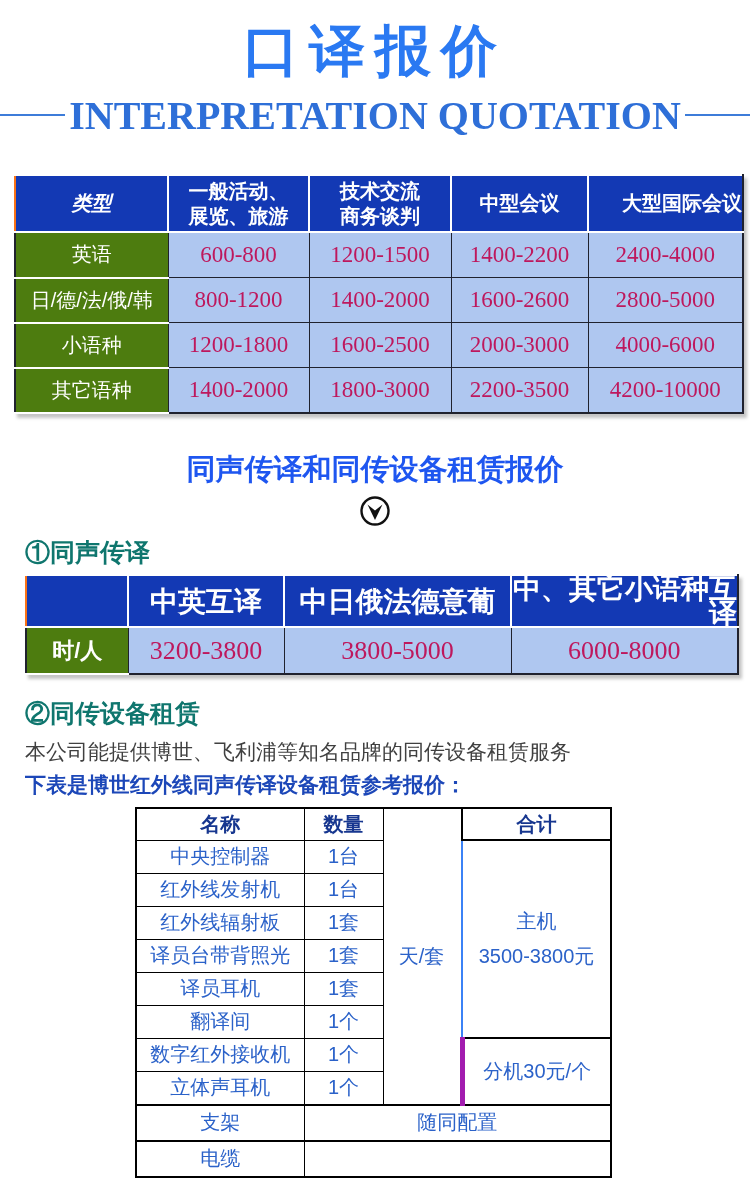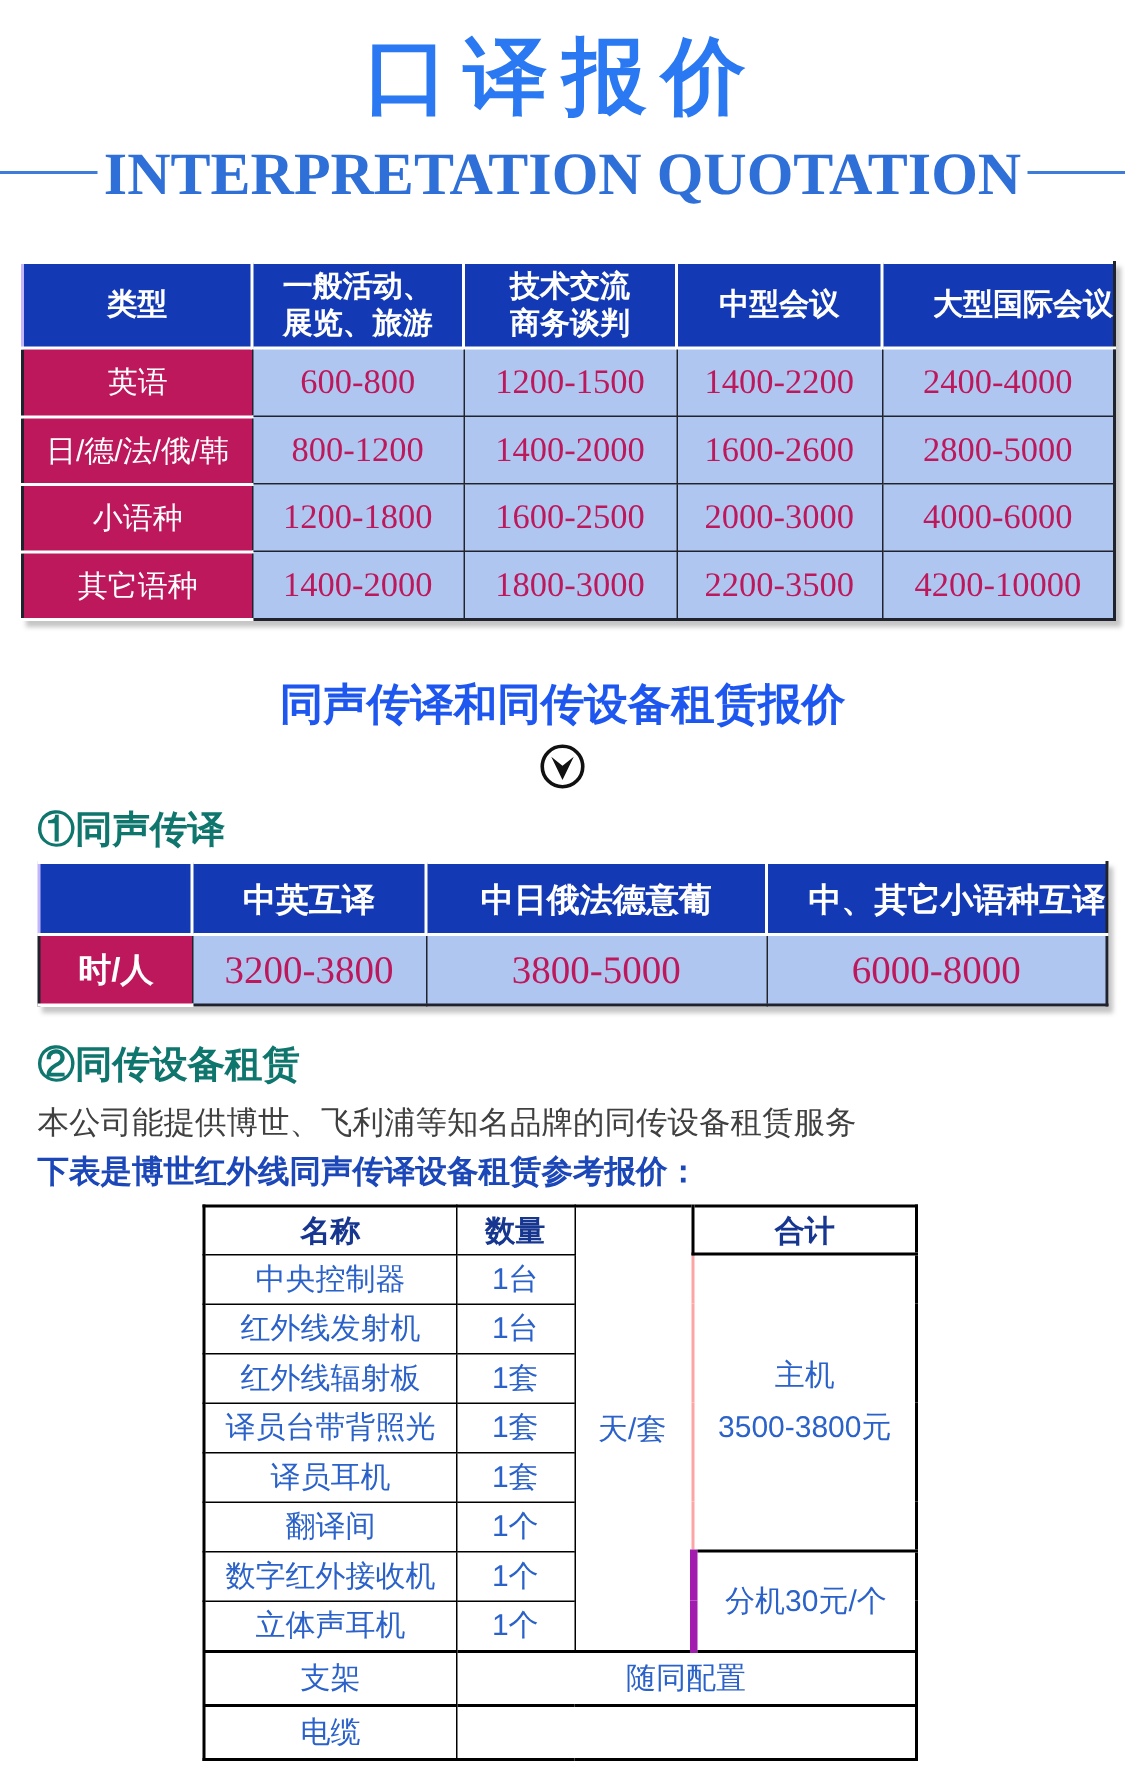--- a/index.html
+++ b/index.html
@@ -20,25 +20,25 @@
   }
   
   table{border-collapse:collapse;}
   th,td{text-align:center;vertical-align:middle;padding:0;}
   .t1,.t2{box-shadow:3px 4px 3px rgba(110,110,110,.40);border:2px solid #20222e;}
   .t1 .head th,.t2 .head th{
     background:#1339b4;color:#fff;font-size:20px;font-weight:bold;
     border:2px solid #fff;white-space:pre-line;line-height:25px;
   }
   .t1 .head th{height:55px;}
-  .t2 .head th{height:46px;font-size:22px;}
-  .t1 .head th:first-child,.t2 .head th:first-child{border-left:2px solid #c4b5fd;}
+  .t2 .head th{height:46px;font-size:28px;}
+  .t1 .head th:first-child,.t2 .head th:first-child{border-left:2px solid #f97316;font-style:italic;}
   .t1 .head th:last-child,.t2 .head th:last-child{border-right:2px solid #20222e;text-align:right;}
   .rowhead{
-    background:#be185d;color:#fff;font-size:20px;
+    background:#4d7c0f;color:#fff;font-size:20px;
     border-top:2px solid #fff;border-bottom:2px solid #fff;
     border-left:2px solid #20222e;border-right:1px solid #20222e;margin-left:19px;
   }
   .t2 .rowhead{font-size:22px;font-weight:bold;}
   td.num{
     background:#afc7f0;color:#be185d;
     font-family:"Liberation Serif",serif;font-size:23px;
     border:1px solid #20222e;height:44px;
   }
   .t2 td.num{font-size:26px;height:45px;}
@@ -52,21 +52,21 @@
   .intro.first{margin-top:8px;}
   .note{margin:5px 0 0 25px;font-size:21px;font-weight:bold;color:#1c47b8;}
   
   .t3{margin:8px 0 0 135px;border:2px solid #000;}
   .t3 td{border:1px solid #000;color:#2b62c9;font-size:20px;}
   .t3 .hdr{color:#16368f;font-weight:bold;height:30px;}
   .t3 .item td{height:32px;}
   .t3 .total-hdr{border-left:2px solid #000;border-bottom:2px solid #000;}
   .t3 .unit-cell{width:76px;}
   .t3 .main-total{
-    border-left:2px solid #fca5a5;border-bottom:2px solid #000;
+    border-left:2px solid #3b82f6;border-bottom:2px solid #000;
     white-space:pre-line;line-height:35px;
   }
   .t3 .sub-total{border-left:5px solid #a21caf;}
   .t3 .footer td{border-top:2px solid #000;height:34px;}
 </style>
 </head>
 <body>
 
 <div class="main-title">口译报价</div>
 

